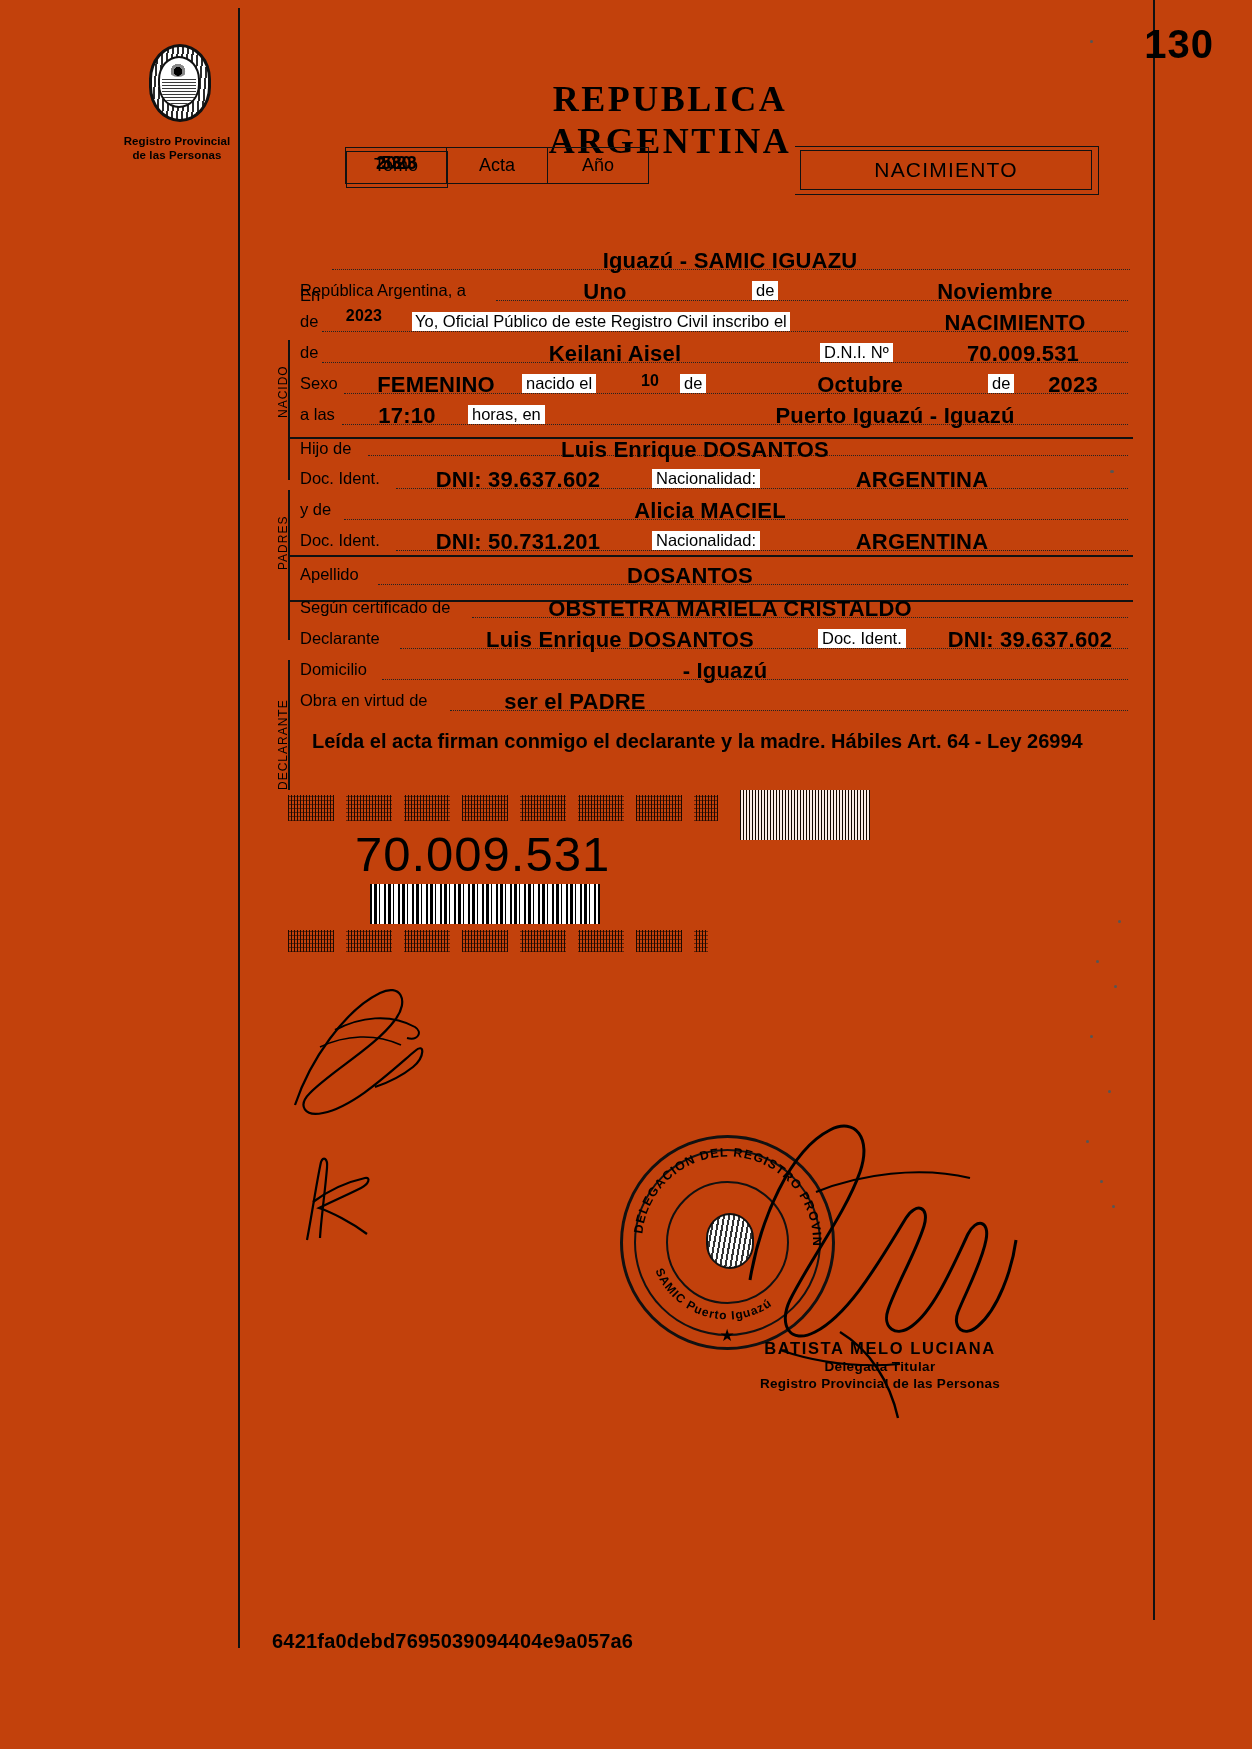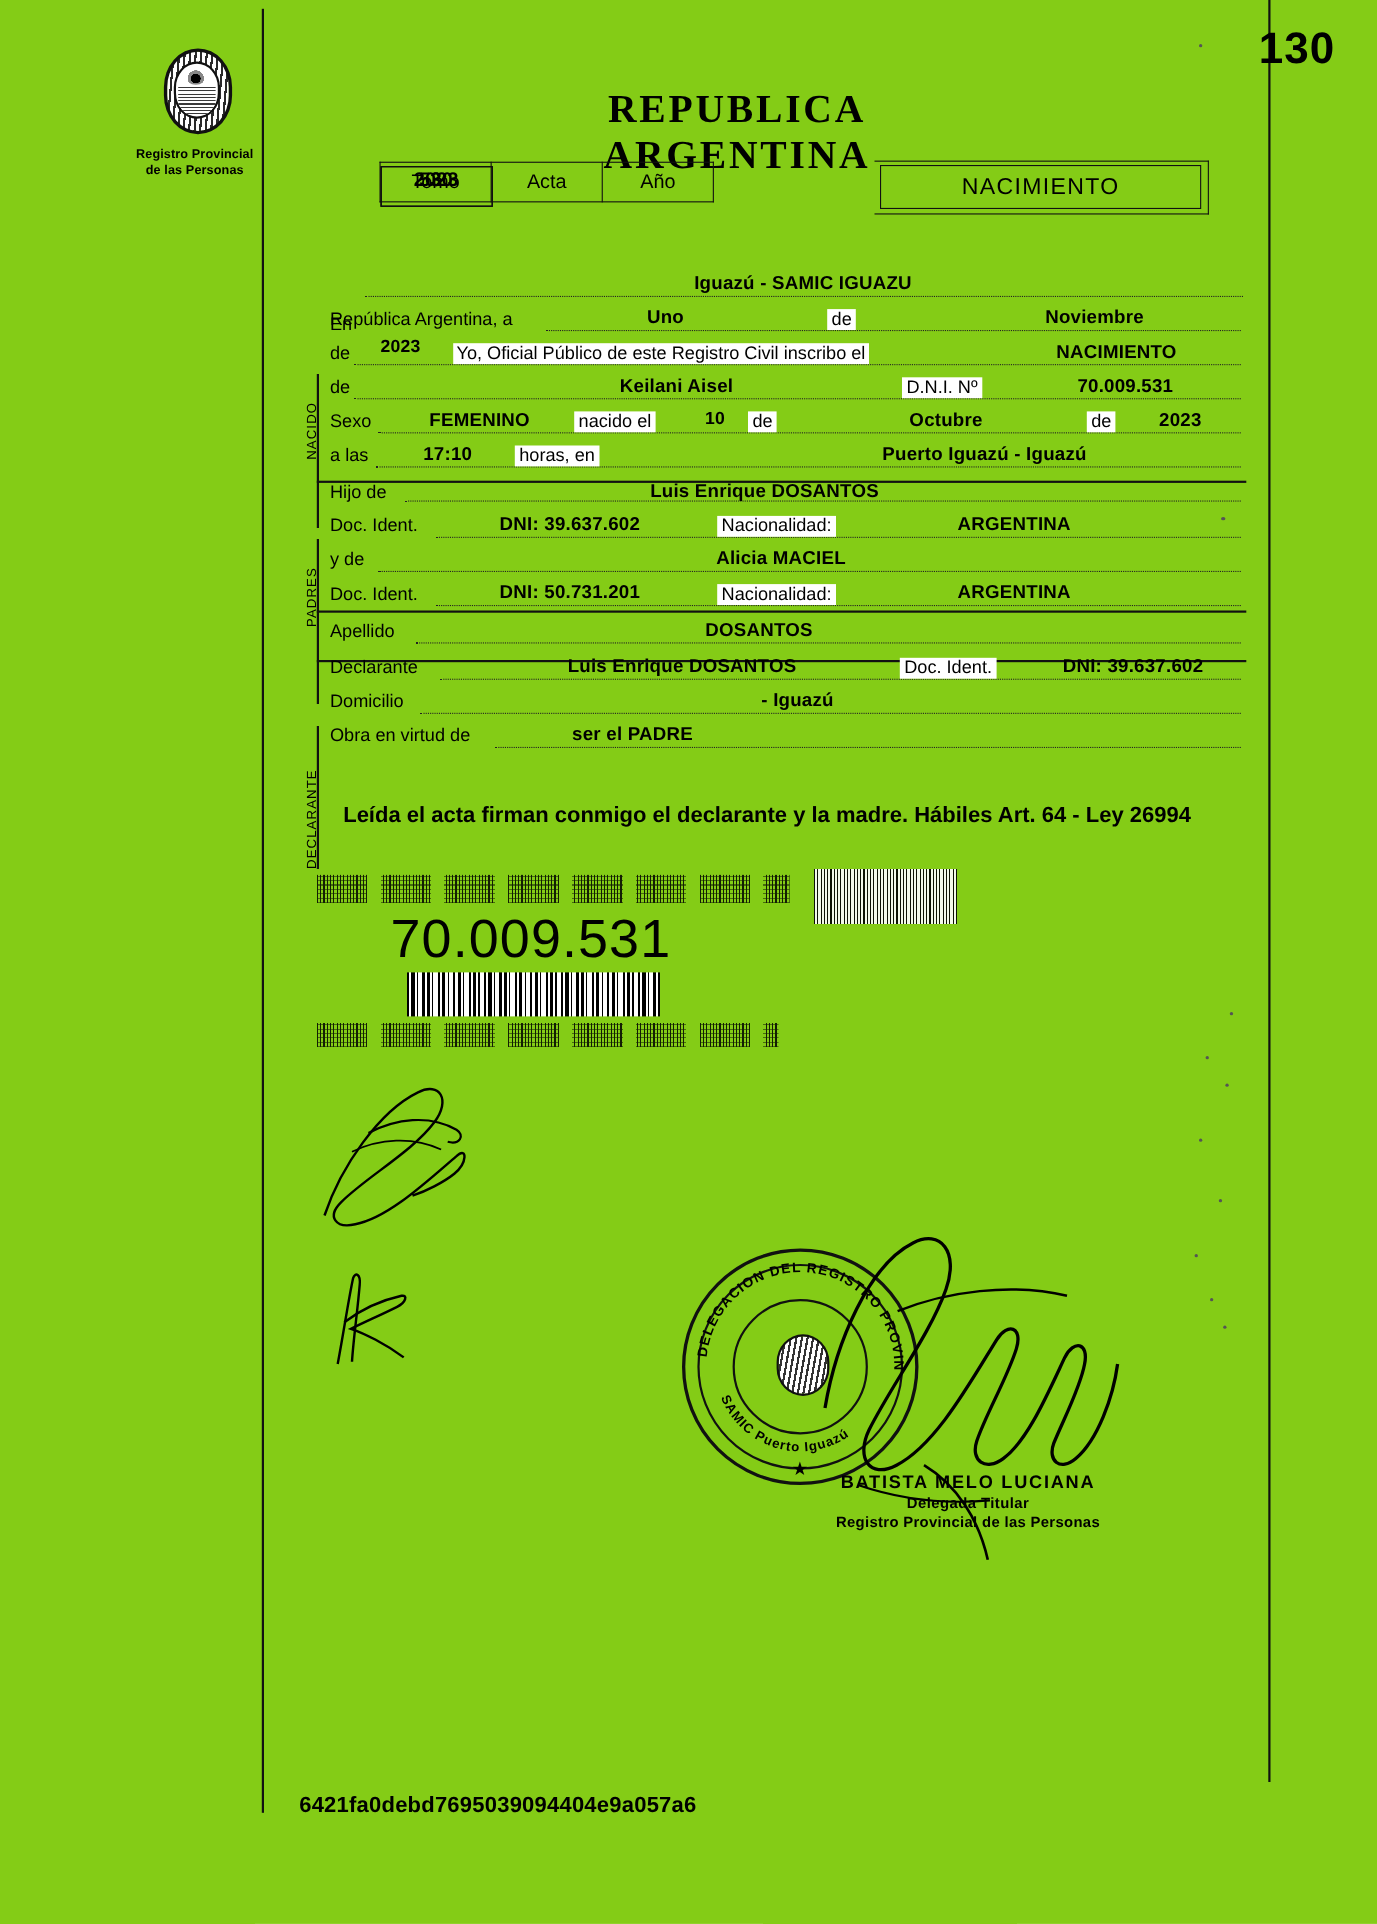--- a/index.html
+++ b/index.html
@@ -8,21 +8,21 @@
     background: #ffffff;
   }
   body {
     font-family: "Liberation Sans", sans-serif;
     color: #000;
   }
   #page {
     position: relative;
     width: 1252px;
     height: 1749px;
-    background: #84cc16;
+    background: #c2410c;
     overflow: hidden;
   }
 
   
   .page-number {
     position: absolute;
     top: 22px;
     right: 38px;
     font-size: 40px;
     font-weight: 700;
@@ -189,21 +189,21 @@
   .dots {
     position: absolute;
     bottom: 6px;
     border-bottom: 1.6px dotted #222;
     height: 0;
   }
   .val {
     position: absolute;
     top: 3px;
     font-weight: 700;
-    font-size: 17px;
+    font-size: 22px;
     text-align: center;
     letter-spacing: 0.2px;
   }
   .val.small { font-size: 16px; }
 
   
   .side-label {
     position: absolute;
     font-size: 12px;
     letter-spacing: 1px;
@@ -491,20 +491,25 @@
       <span class="lbl" style="left:352px; background:#fff; padding:0 4px;">Nacionalidad:</span>
       <span class="val" style="left:492px; width:260px;">ARGENTINA</span>
     </div>
 
     <div class="line" style="height:36px;">
       <span class="lbl" style="left:0; top:8px;">Apellido</span>
       <span class="dots" style="left:78px; width:750px; bottom:8px;"></span>
       <span class="val" style="left:240px; width:300px; top:6px;">DOSANTOS</span>
     </div>
 
+    <div class="line">
+      <span class="lbl" style="left:0;">Según certificado de</span>
+      <span class="dots" style="left:172px; width:656px;"></span>
+      <span class="val" style="left:190px; width:480px;">OBSTETRA MARIELA CRISTALDO</span>
+    </div>
 
     <div class="line">
       <span class="lbl" style="left:0;">Declarante</span>
       <span class="dots" style="left:100px; width:728px;"></span>
       <span class="val" style="left:150px; width:340px;">Luis Enrique DOSANTOS</span>
       <span class="lbl" style="left:518px; background:#fff; padding:0 4px;">Doc. Ident.</span>
       <span class="val" style="left:620px; width:220px;">DNI: 39.637.602</span>
     </div>
 
     <div class="line">

